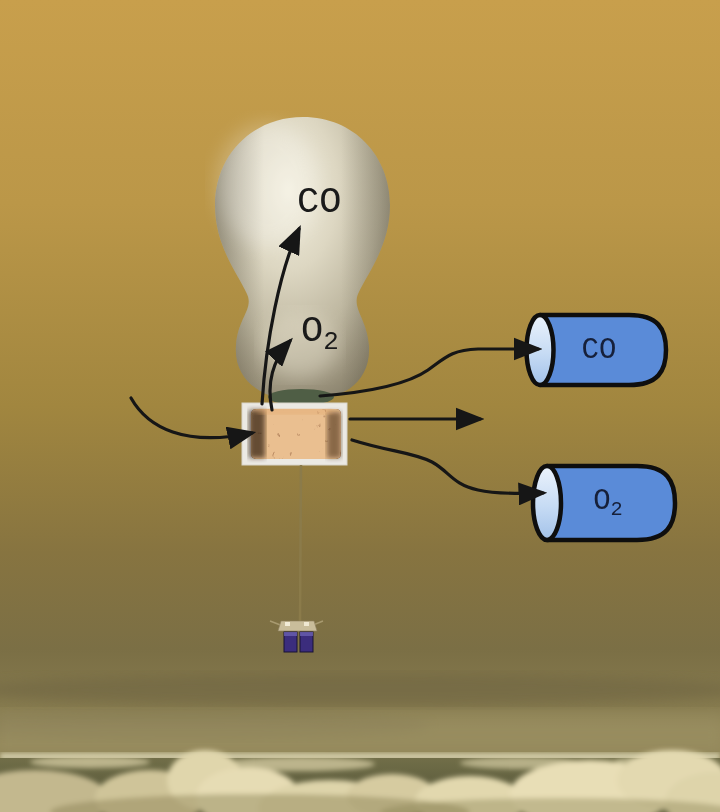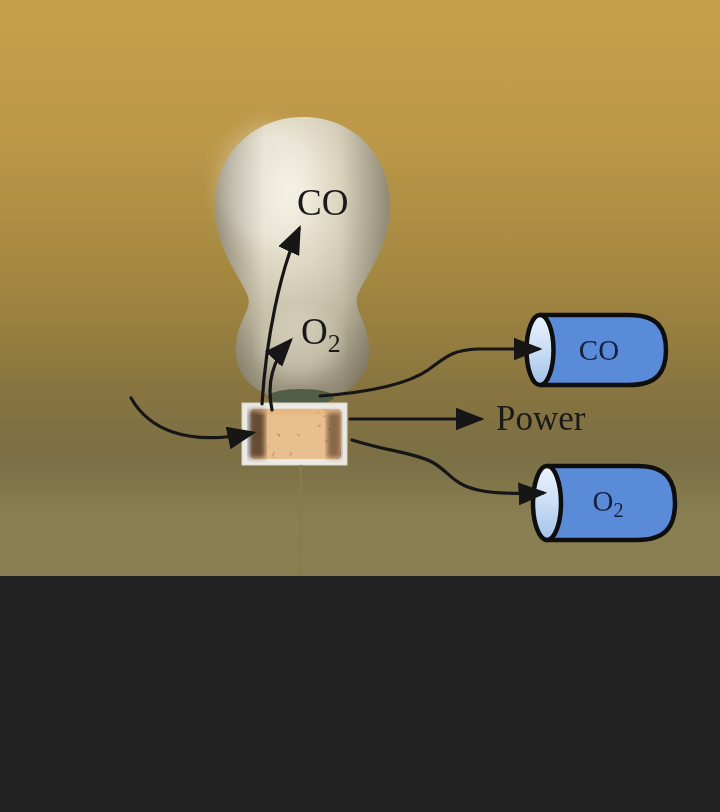--- a/index.html
+++ b/index.html
@@ -1,18 +1,18 @@
 <!DOCTYPE html>
 <html style="--sky-top: #c89f4c; --sky-low: #7b6f45; --horizon-light: #d9d4b2; --sea-dark: #565a38; --cloud-light: #e6dcb4; --cloud-shadow: #8a8152; --balloon-silver: #d9d3c0; --balloon-edge: #867f6a; --balloon-base-green: #4f5e45; --reactor-panel: #ebe9e3; --copper-dark: #6b3418; --copper-light: #c97f48; --tank-blue: #5a8bd8; --tank-cap-blue: #c6dbf4; --outline: #0e0e0e; --arrow: #161616; --text-dark: #1a1a1a; --tank-text: #16203a; --tether: #8b7b4a; --gondola-deck: #c9bd9b; --gondola-box: #3b2d7d;"><head>
 <meta charset="utf-8">
 <style>
   html,body{margin:0;padding:0;background:#222;}
   #stage{
-    position:relative;width:720px;height:576px;overflow:hidden;
-    font-family:Liberation Serif, serif;
+    position:relative;width:720px;height:812px;overflow:hidden;
+    font-family:Liberation Mono, monospace;
     background:linear-gradient(180deg,
       var(--sky-top,#c89f4c) 0%,
       #bb9748 25%,
       #a1863f 50%,
       #877440 68%,
       #7b6f45 80%,
       #8a7f52 90%);
   }
   #diagram-svg{position:absolute;left:0;top:0;}
   .lbl{position:absolute;color:var(--text-dark,#1a1a1a);line-height:1;white-space:nowrap;}
@@ -165,19 +165,18 @@
       <path class="arrow" marker-end="url(#ah)" d="M 350 419 L 480 419"></path>
       <path class="arrow" marker-end="url(#ah)" d="M 352 440 C 390 452, 412 452, 432 462 C 450 472, 452 484, 478 490 C 496 494, 516 494, 543 493"></path>
     </g>
   </svg>
 
   <div class="lbl" id="lbl-co-balloon"><span>CO</span><span class="sub"></span></div>
 
   <div class="lbl" id="lbl-o2-balloon"><span>O</span><span class="sub">2</span></div>
 
 
-  <div class="lbl" id="lbl-power"><span>Power</span></div>
 
   <div class="lbl tank-lbl" id="lbl-tank-co"><span>CO</span><span class="sub"></span></div>
 
   <div class="lbl tank-lbl" id="lbl-tank-o2"><span>O</span><span class="sub">2</span></div>
 
 </div>
 
 </body></html>

